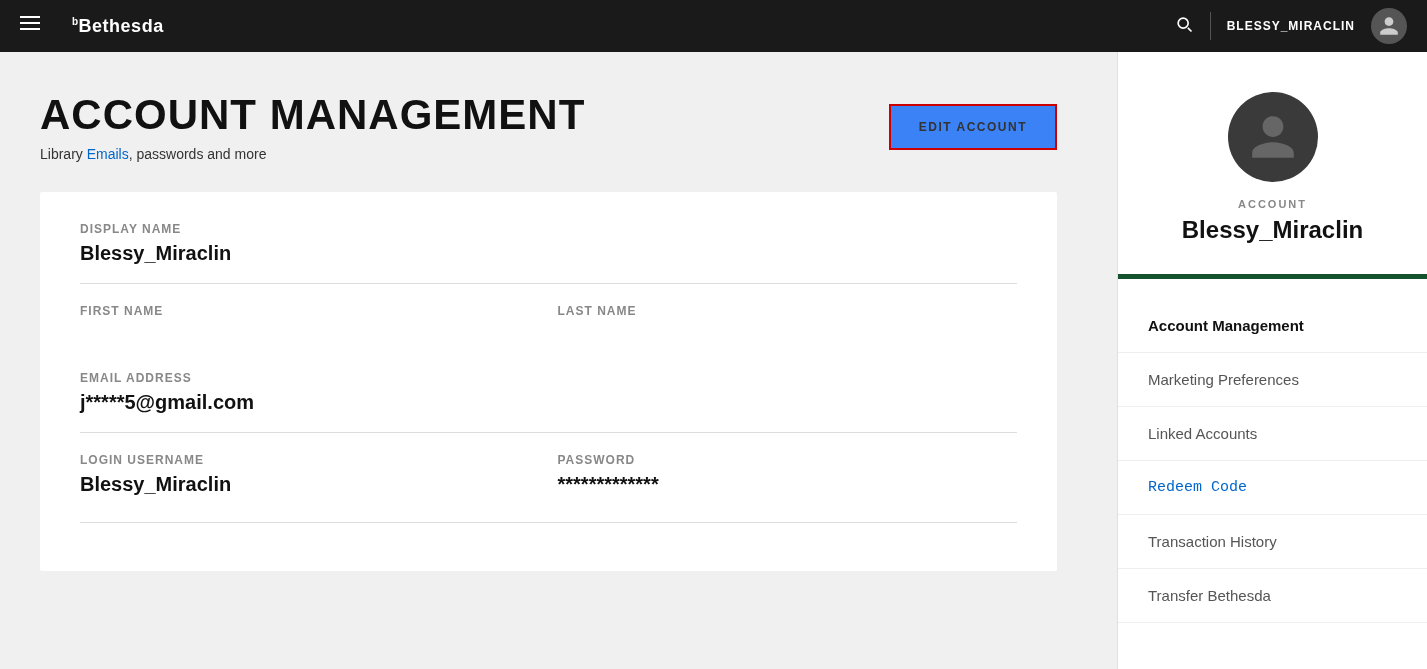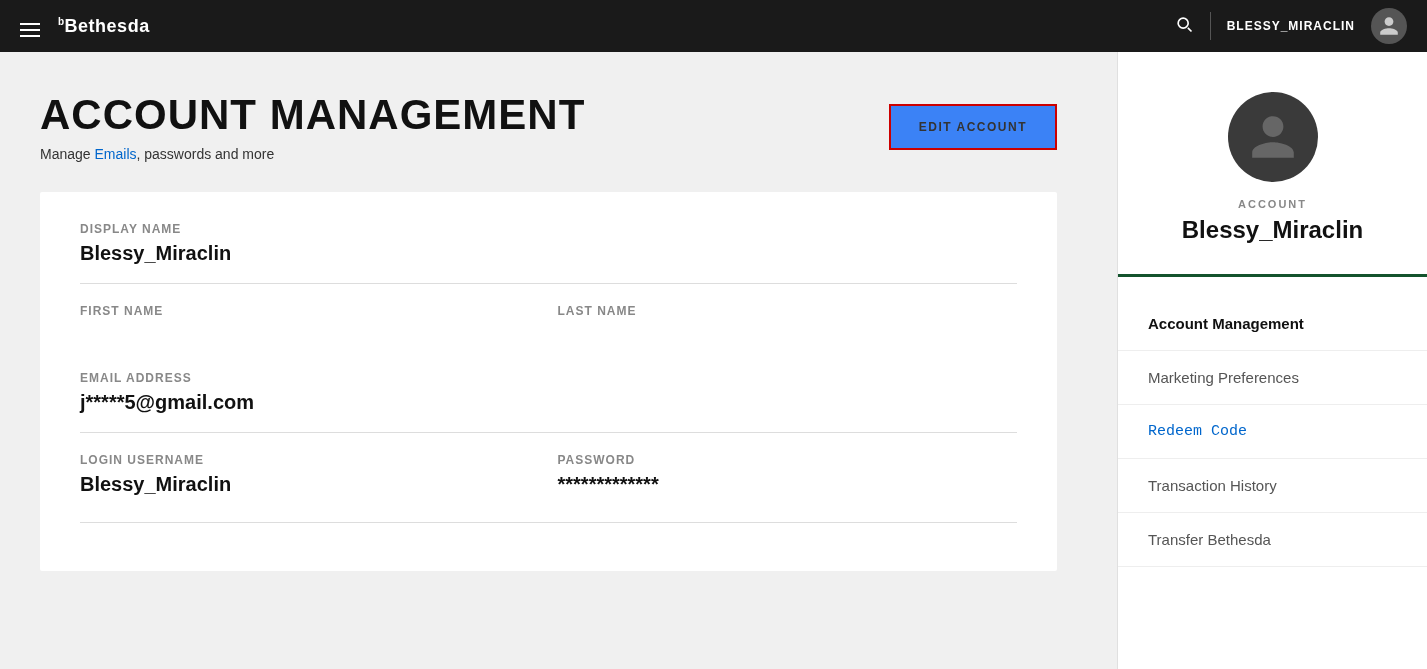--- a/index.html
+++ b/index.html
@@ -9,21 +9,21 @@
     .topnav {
       background: #1a1a1a;
       color: #fff;
       height: 52px;
       display: flex;
       align-items: center;
       padding: 0 20px;
       justify-content: space-between;
       flex-shrink: 0;
     }
-    .topnav-left { display: flex; align-items: flex-end; gap: 18px; }
+    .topnav-left { display: flex; align-items: flex-start; gap: 32px; }
     .hamburger-icon { display: flex; flex-direction: column; gap: 4px; cursor: pointer; }
     .hamburger-icon span { display: block; width: 20px; height: 2px; background: #fff; }
     .logo-text { color: #fff; font-size: 18px; font-weight: bold; letter-spacing: 0.5px; }
     .logo-sup { font-size: 10px; vertical-align: super; }
     .topnav-right { display: flex; align-items: center; gap: 16px; }
     .search-icon-wrap { cursor: pointer; }
     .search-icon-wrap svg { fill: #fff; }
     .nav-divider { width: 1px; height: 28px; background: #555; }
     .nav-username { font-size: 12px; letter-spacing: 1px; color: #fff; font-weight: 600; }
     .avatar-circle { width: 36px; height: 36px; border-radius: 50%; background: #555; display: flex; align-items: center; justify-content: center; cursor: pointer; }
@@ -78,21 +78,21 @@
       align-items: center;
       flex-shrink: 0;
     }
 
     .sidebar-profile {
       display: flex;
       flex-direction: column;
       align-items: center;
       padding: 40px 20px 30px;
       width: 100%;
-      border-bottom: 3px solid #14532d;
+      border-bottom: 5px solid #14532d;
       background: #fff;
     }
 
     .sidebar-avatar {
       width: 90px;
       height: 90px;
       border-radius: 50%;
       background: #3a3a3a;
       display: flex;
       align-items: center;
@@ -176,21 +176,21 @@
 </nav>
 
 <div class="page-body">
 
   <main class="main-content">
 
     <div class="header-row">
       <div>
         <h1 class="page-title">ACCOUNT MANAGEMENT</h1>
         <p class="page-subtitle">
-          <span>Manage </span><a href="#">Emails</a><span>, passwords and more</span>
+          <span>Library </span><a href="#">Emails</a><span>, passwords and more</span>
         </p>
       </div>
       <button class="edit-account-btn">EDIT ACCOUNT</button>
     </div>
 
     <div class="account-card">
 
       <div class="field-group">
         <div class="field-label">DISPLAY NAME</div>
         <div class="field-value">Blessy_Miraclin</div>
@@ -240,20 +240,21 @@
             <path d="M12 12c2.7 0 4.8-2.1 4.8-4.8S14.7 2.4 12 2.4 7.2 4.5 7.2 7.2 9.3 12 12 12zm0 2.4c-3.2 0-9.6 1.6-9.6 4.8v2.4h19.2v-2.4c0-3.2-6.4-4.8-9.6-4.8z"></path>
           </svg>
       </div>
       <div class="sidebar-account-label">ACCOUNT</div>
       <div class="sidebar-username">Blessy_Miraclin</div>
     </div>
 
     <nav class="sidebar-nav">
       <a class="sidebar-nav-item active">Account Management</a>
       <a class="sidebar-nav-item">Marketing Preferences</a>
+      <a class="sidebar-nav-item">Linked Accounts</a>
       <a class="sidebar-nav-item blue">Redeem Code</a>
       <a class="sidebar-nav-item">Transaction History</a>
       <a class="sidebar-nav-item">Transfer Bethesda</a>
     </nav>
 
   </aside>
 
 </div>
 
 </body></html>

